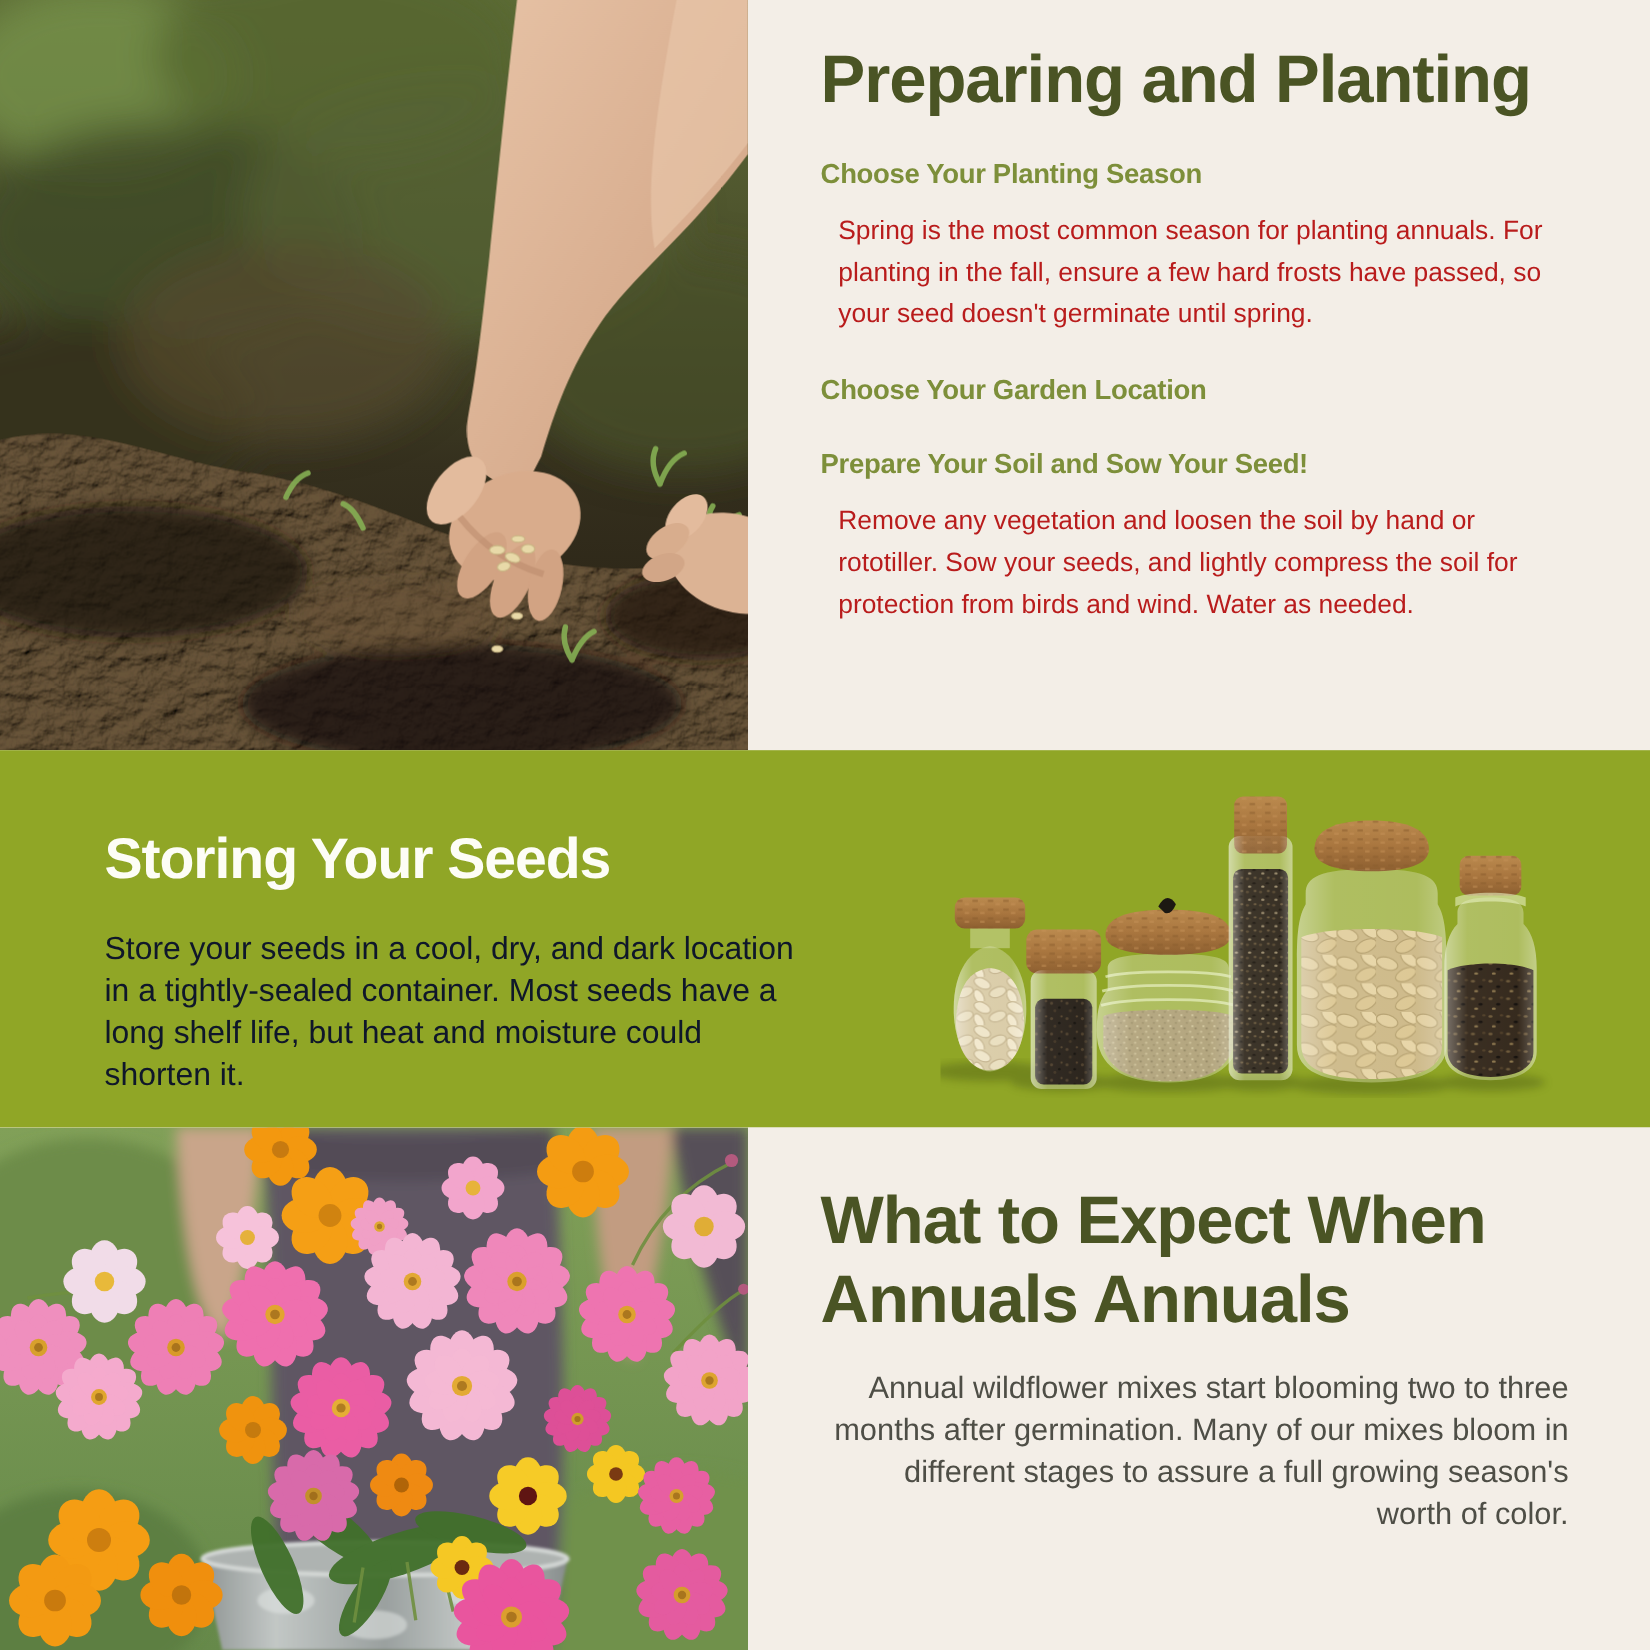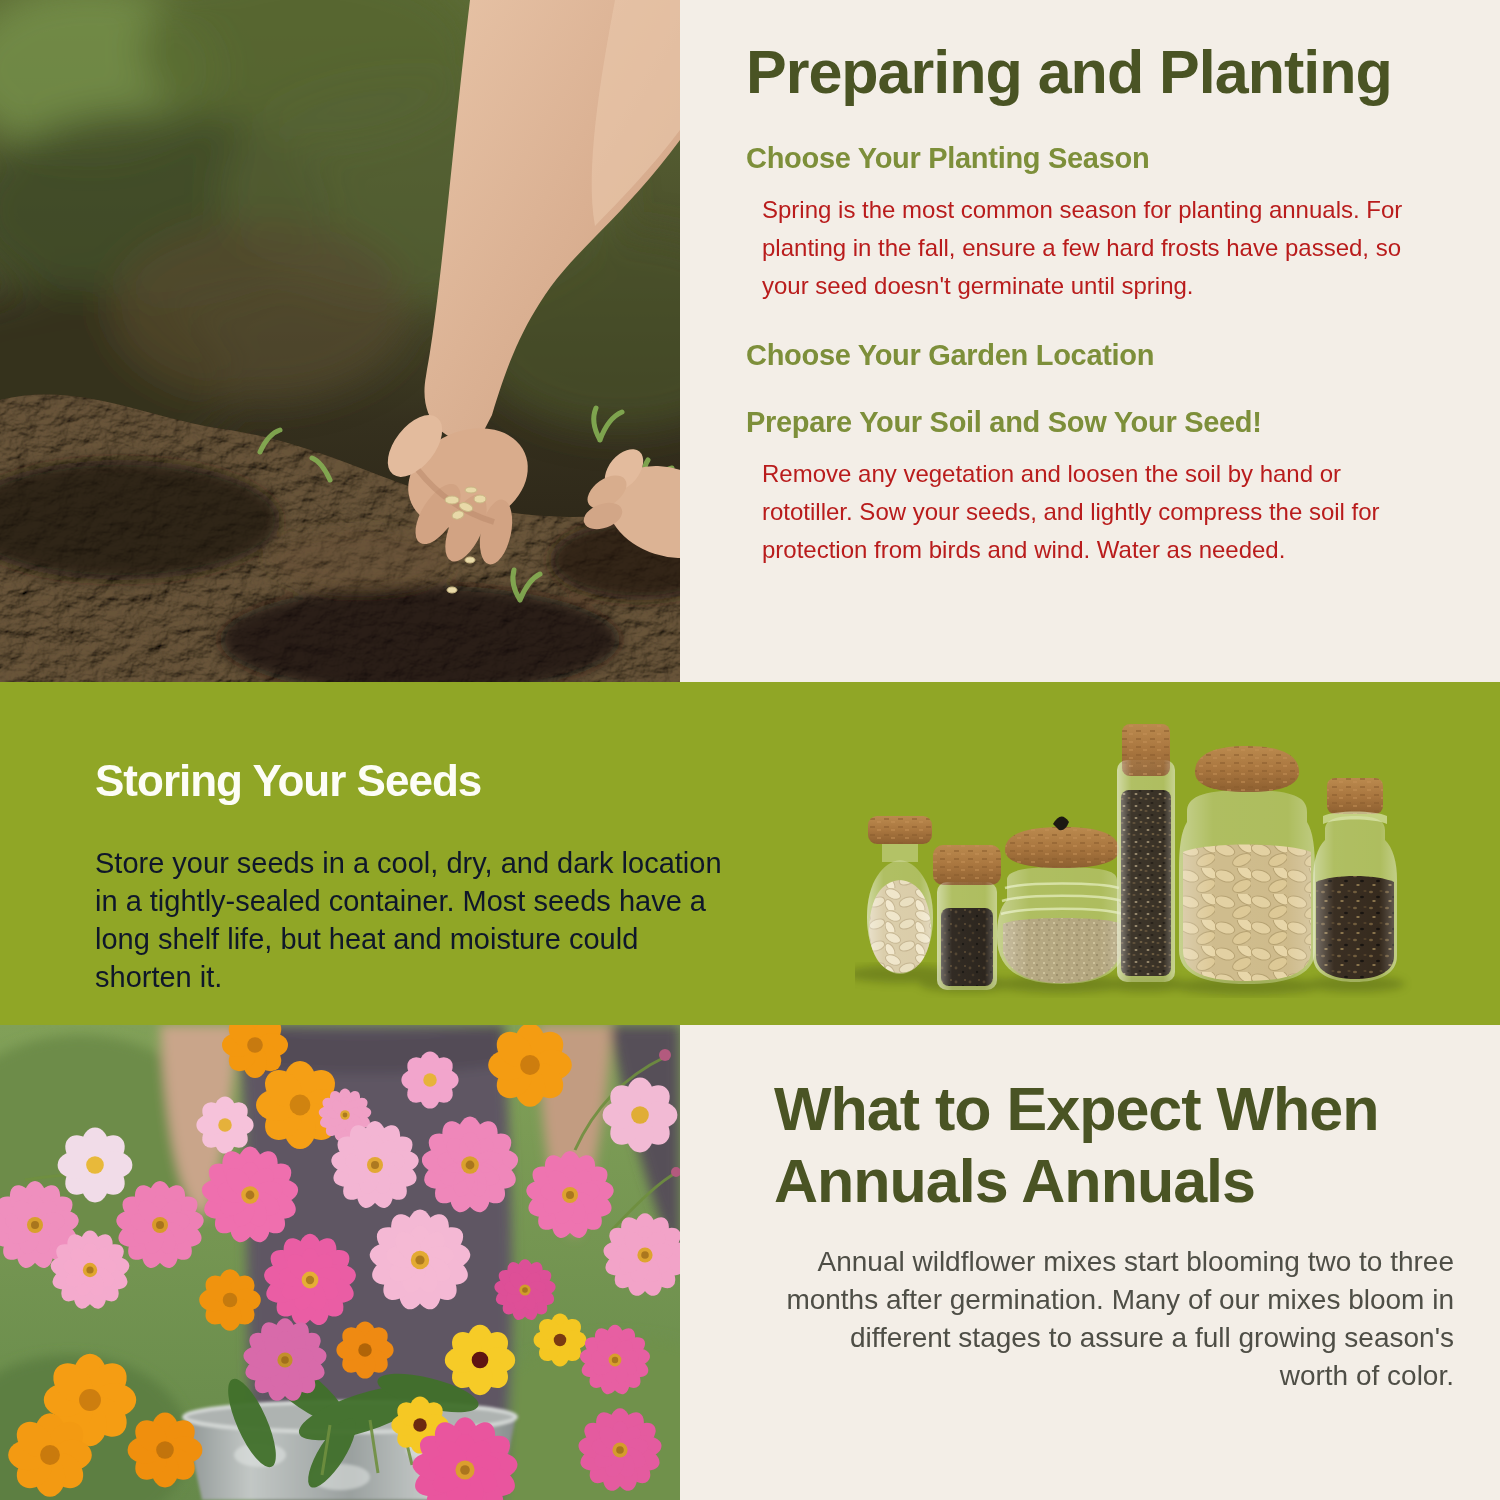--- a/index.html
+++ b/index.html
@@ -12,41 +12,41 @@
   .photo{position:absolute;overflow:hidden;}
   #soil-photo{left:0;top:0;width:680px;height:682px;}
   #top-panel{position:absolute;left:680px;top:0;width:928px;height:682px;background:#f3eee7;}
   .panel-inner{position:absolute;left:66px;top:36px;width:700px;}
   h1.big-title{
     margin:0;font-size:61px;line-height:72px;font-weight:700;
     color:#4a5424;letter-spacing:-1px;
   }
   .sect{margin-top:33px;}
   .sect h3{
-    margin:0 0 9px 0;font-size:29px;line-height:34px;font-weight:700;
+    margin:0 0 9px 0;font-size:25px;line-height:34px;font-weight:700;
     color:#7d8f3a;letter-spacing:-0.3px;
   }
   .sect p{
     margin:16px;font-size:24px;line-height:38px;color:#b91c1c;max-width:695px;
   }
   
   #band{position:absolute;left:0;top:682px;width:1500px;height:343px;background:#90a626;}
   #band-text{position:absolute;left:95px;top:62px;width:640px;}
   #band-text h2{
-    margin:0;font-size:44px;line-height:74px;font-weight:700;color:#fdfdf6;
+    margin:0;font-size:52px;line-height:74px;font-weight:700;color:#fdfdf6;
     letter-spacing:-1px;
   }
   #band-text p{
     margin:26px 0 0 0;font-size:29px;line-height:38px;color:#0f172a;max-width:645px;
   }
   #jars-photo{position:absolute;left:855px;top:712px;width:575px;height:300px;}
   
   #flowers-photo{left:0;top:1025px;width:680px;height:475px;}
   #bottom-panel{position:absolute;left:680px;top:1025px;width:820px;height:475px;background:#f3eee7;}
-  #bottom-panel .panel-inner{top:48px;margin-left:28px;}
+  #bottom-panel .panel-inner{top:48px;}
   #bottom-panel p.body{
     margin:26px 0 0 0;font-size:28px;line-height:38px;color:#4e4e46;max-width:680px;text-align:right;
   }
   svg{display:block;}
 </style>
 </head>
 <body>
 <div id="canvas">
 
 <div class="photo" id="soil-photo">

